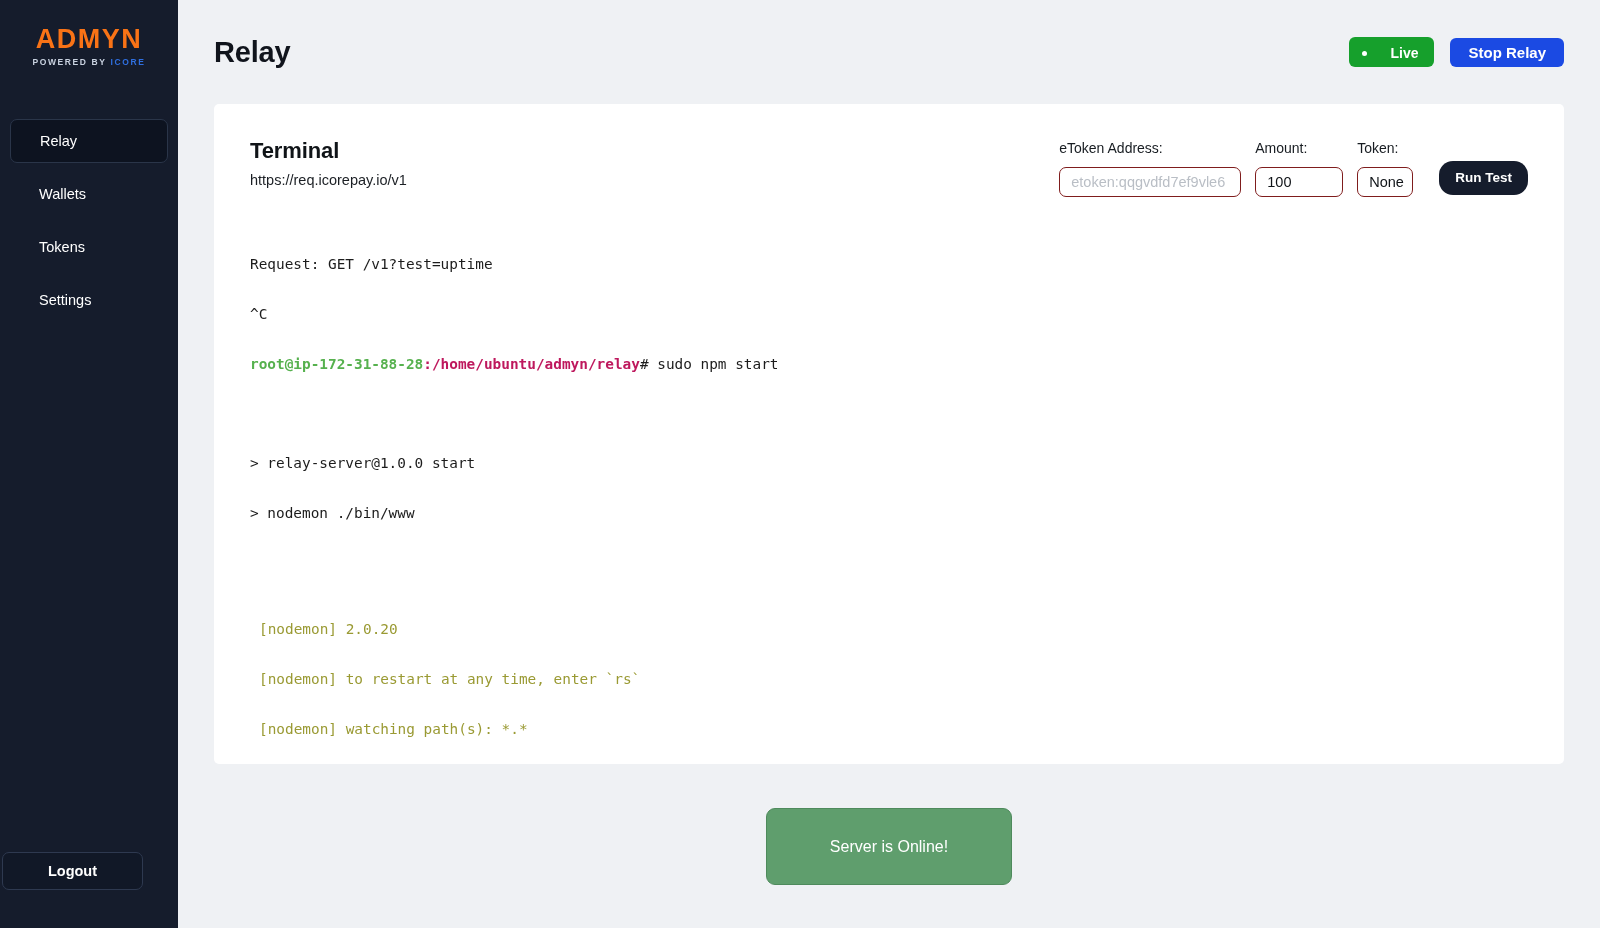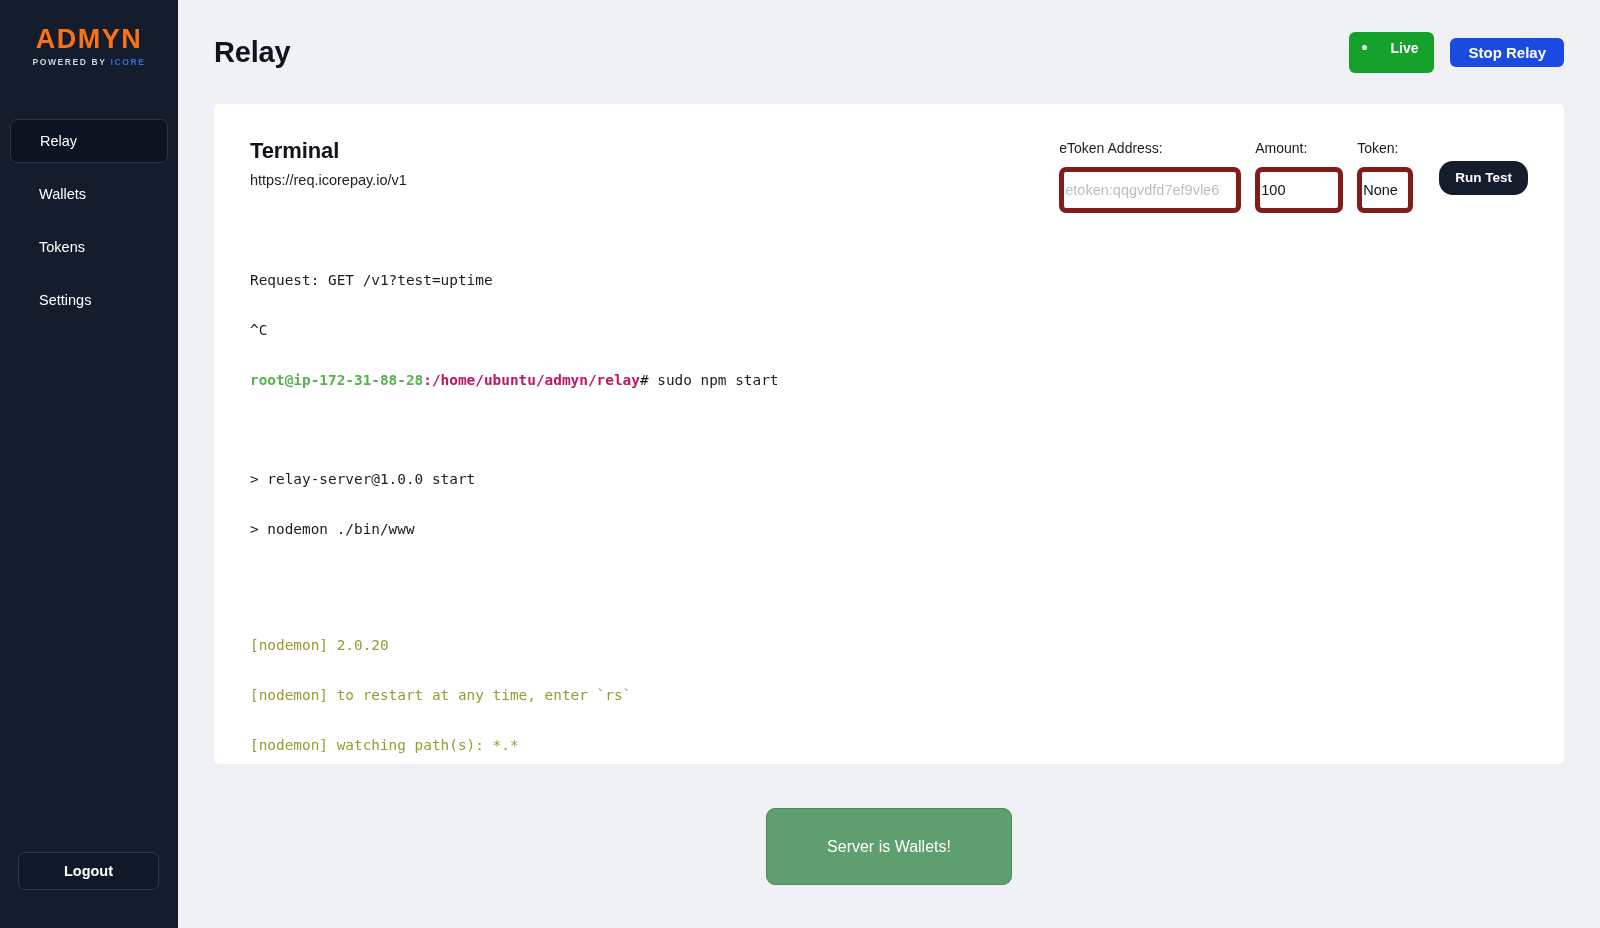--- a/index.html
+++ b/index.html
@@ -70,21 +70,21 @@
     border-radius: 7px;
     cursor: pointer;
   }
   .nav-item.active {
     background: #0d1320;
     border: 1px solid #2a3549;
   }
 
   .logout-btn {
     position: absolute;
-    left: 18px;
+    left: 2px;
     bottom: 38px;
     width: 141px;
     height: 38px;
     background: #111827;
     border: 1px solid #2e3950;
     border-radius: 7px;
     color: #ffffff;
     font-size: 14.5px;
     font-weight: 700;
     cursor: pointer;
@@ -119,21 +119,21 @@
     display: flex;
     align-items: center;
     gap: 16px;
   }
   .live-badge {
     background: #16a02c;
     color: #ffffff;
     font-size: 14px;
     font-weight: 700;
     border-radius: 6px;
-    padding: 9px 16px 18px 13px;
+    padding: 9px 16px 7px 13px;
     display: flex;
     align-items: center;
     gap: 23px;
     cursor: pointer;
     line-height: 1;
   }
   .live-dot {
     width: 5px;
     height: 5px;
     border-radius: 50%;
@@ -189,25 +189,25 @@
     display: flex;
     flex-direction: column;
   }
   .ctrl-label {
     font-size: 14px;
     color: #171c21;
     margin-bottom: 11px;
   }
   .ctrl input,
   .ctrl .fakeinput {
-    height: 46px;
-    border: 5px solid #7f1d1d;
+    height: 30px;
+    border: 1px solid #7f1d1d;
     border-radius: 7px;
     font-size: 14.5px;
-    padding: 0 1px;
+    padding: 0 11px;
     color: #101418;
     background: #fff;
     font-family: "Liberation Sans", sans-serif;
     outline: none;
     display: flex;
     align-items: center;
   }
   .ctrl input::placeholder { color: #b9bec5; }
   .in-etoken { width: 182px; }
   .in-amount { width: 88px; }
@@ -232,21 +232,21 @@
     margin-top: 26px;
     font-family: "DejaVu Sans Mono", monospace;
     font-size: 14.4px;
     line-height: 16.6px;
     color: #1c1c1c;
     white-space: pre;
   }
   .t-line { min-height: 16.6px; }
   .c-green  { color: #56b14e; font-weight: 700; }
   .c-blue   { color: #be185d; font-weight: 700; }
-  .c-yellow { color: #9a9a33; }
+  .c-yellow { color: #9a9a33; margin-left: 9px; }
   .spacer-8  { height: 16.6px; }
   .spacer-16 { height: 33.2px; }
 
   
   .footer {
     display: flex;
     justify-content: center;
     margin-top: 44px;
   }
   .server-status {
@@ -356,17 +356,17 @@
         
         
         
         
         
         
       </div>
     </section>
 
     <div class="footer">
-      <button class="server-status">Server is Wallets!</button>
+      <button class="server-status">Server is Online!</button>
     </div>
 
   </main>
 </div>
 
 </body></html>

